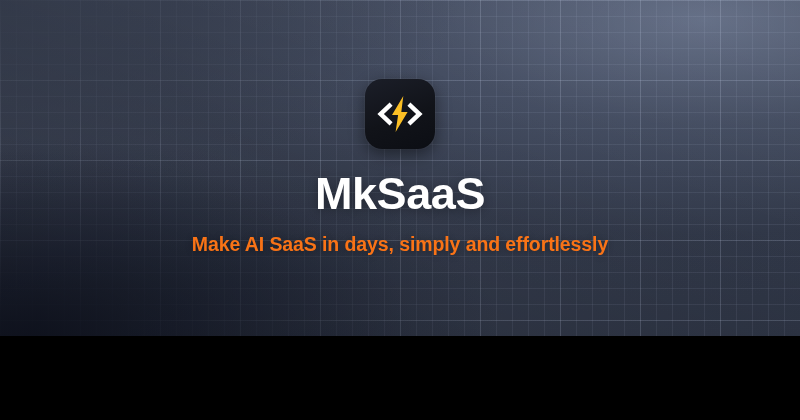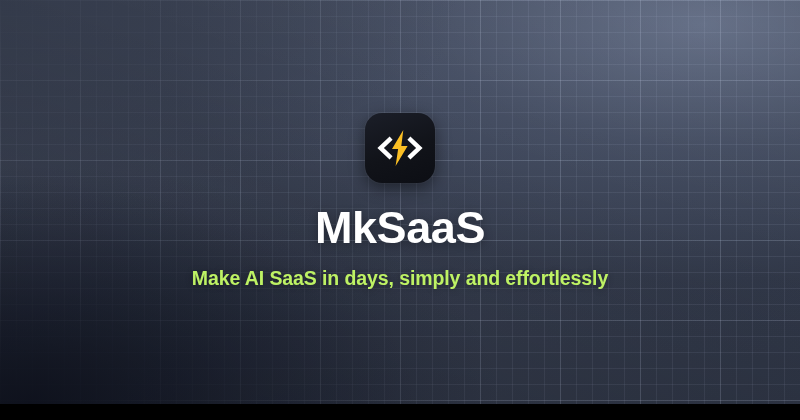--- a/index.html
+++ b/index.html
@@ -3,21 +3,21 @@
 <meta charset="utf-8">
 <style>
   html, body {
     margin: 0;
     padding: 0;
     background: #000;
   }
   .og-card {
     position: relative;
     width: 800px;
-    height: 404px;
+    height: 336px;
     overflow: hidden;
     background: #3a4153;
     font-family: "Liberation Sans", sans-serif;
     -webkit-font-smoothing: antialiased;
   }
 
   
   .bg-base {
     position: absolute;
     inset: 0;
@@ -100,21 +100,21 @@
     color: #ffffff;
     letter-spacing: -0.4px;
     text-shadow: 0 2px 10px rgba(0,0,0,0.30);
   }
 
   .subtitle {
     margin: 14px 0 0 0;
     font-size: 19.5px;
     line-height: 1.25;
     font-weight: bold;
-    color: #bef264;
+    color: #f97316;
     letter-spacing: -0.1px;
     text-shadow: 0 1px 7px rgba(0,0,0,0.32);
   }
 </style>
 </head>
 <body>
 
 <div class="og-card">
 
   <div class="bg-base"></div>

